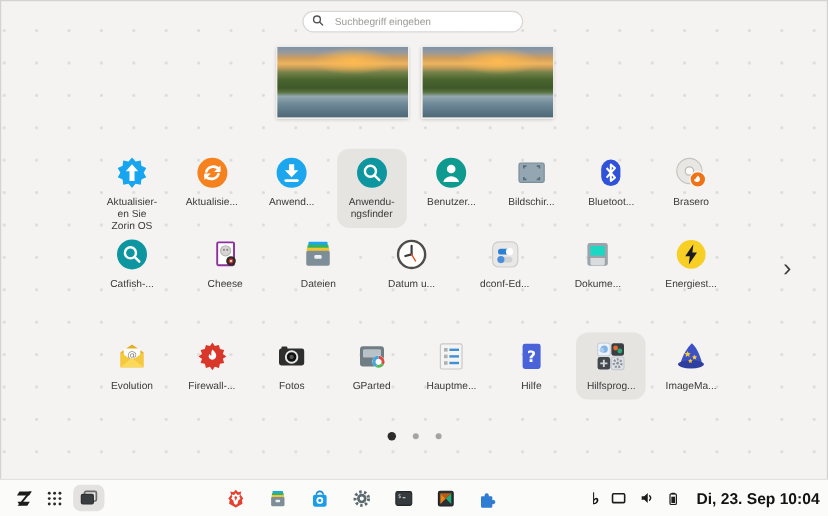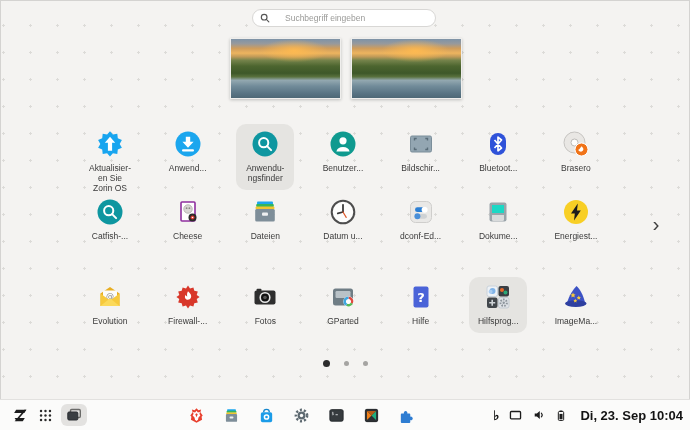--- a/index.html
+++ b/index.html
@@ -9,21 +9,21 @@
     font-family:"Liberation Sans", sans-serif;
     background-color:#f4f3f1;
     background-image:radial-gradient(circle, #dcdbd8 1px, transparent 1.4px);
     background-size:27px 27px; background-position:17px 12px;
     box-shadow: inset 0 0 0 1px #d4d3d1;
   }
   
   .search-bar {
     position:absolute; left:252px; top:9px; width:184px; height:18px;
     background:#ffffff; border:1px solid #d8d7d5; border-radius:9px;
-    display:flex; align-items:center; padding:0 7px; gap:15px;
+    display:flex; align-items:center; padding:0 7px; gap:9px;
   }
   .search-bar svg { flex:0 0 auto; }
   .search-bar input {
     border:none; outline:none; background:transparent; width:100%;
     font-size:8.5px; color:#333; font-family:"Liberation Sans", sans-serif;
   }
   .search-bar input::placeholder { color:#9a9a98; }
   
   .wallpaper {
     position:absolute; top:38px; width:111px; height:61px;
@@ -111,20 +111,30 @@
             <path fill="#fff" d="M14 6.8l5.2 6h-3.1V20.8h-4.2v-8h-3.1z"></path>
           </svg>
         </span>
         <span class="app-label">Aktualisier-
 en Sie
 Zorin OS</span>
       </div>
       <div class="cell">
         <span class="app-icon">
           <svg viewBox="0 0 28 28">
+            <circle cx="14" cy="14" r="12.5" fill="#f5821f"></circle>
+            <path d="M8.2 16.6a6.3 6.3 0 0 0 10.9-1.5M19.8 11.4A6.3 6.3 0 0 0 8.9 12.9" stroke="#fff" stroke-width="2.2" fill="none" stroke-linecap="round"></path>
+            <path fill="#fff" d="M20.7 8v5.4h-5.4zM7.3 20v-5.4h5.4z"></path>
+          </svg>
+        </span>
+        <span class="app-label">Aktualisie...</span>
+      </div>
+      <div class="cell">
+        <span class="app-icon">
+          <svg viewBox="0 0 28 28">
             <circle cx="14" cy="14" r="12.5" fill="#1ba6ee"></circle>
             <path fill="#fff" d="M11.8 6.8h4.4v5h3.4L14 17.8l-5.6-6h3.4z"></path>
             <rect x="8" y="19.3" width="12" height="2.3" rx="1.1" fill="#fff"></rect>
           </svg>
         </span>
         <span class="app-label">Anwend...</span>
       </div>
       <div class="cell selected">
         <span class="app-icon">
           <svg viewBox="0 0 28 28">
@@ -294,20 +304,34 @@
           <svg viewBox="0 0 28 28">
             <rect x="4" y="5.5" width="20" height="17" rx="2.5" fill="#6f7d85"></rect>
             <rect x="6.5" y="8" width="15" height="7" rx="1.2" fill="#b9c2c7"></rect>
             <circle cx="19.5" cy="18.5" r="5.2" fill="#fff"></circle>
             <path d="M19.5 14.7a3.8 3.8 0 0 1 3.3 5.6" fill="none" stroke="#e0493f" stroke-width="2.4"></path>
             <path d="M22.8 20.3a3.8 3.8 0 0 1-5.2 1.5" fill="none" stroke="#58b956" stroke-width="2.4"></path>
             <path d="M17.6 21.8a3.8 3.8 0 0 1 1.9-7.1" fill="none" stroke="#3fa7e0" stroke-width="2.4"></path>
           </svg>
         </span>
         <span class="app-label">GParted</span>
+      </div>
+      <div class="cell">
+        <span class="app-icon">
+          <svg viewBox="0 0 28 28">
+            <rect x="5" y="3.5" width="18" height="21" rx="1.5" fill="#f4f4f3" stroke="#c9c8c6"></rect>
+            <rect x="8" y="7" width="3" height="3" fill="#aeb2b5"></rect>
+            <rect x="12.5" y="7.5" width="8" height="2" fill="#3f8fd6"></rect>
+            <rect x="8" y="12.5" width="3" height="3" fill="#aeb2b5"></rect>
+            <rect x="12.5" y="13" width="8" height="2" fill="#3f8fd6"></rect>
+            <rect x="8" y="18" width="3" height="3" fill="#aeb2b5"></rect>
+            <rect x="12.5" y="18.5" width="8" height="2" fill="#3f8fd6"></rect>
+          </svg>
+        </span>
+        <span class="app-label">Hauptme...</span>
       </div>
       <div class="cell">
         <span class="app-icon">
           <svg viewBox="0 0 28 28">
             <rect x="6.5" y="3.5" width="15" height="21" rx="2" fill="#4a63d8"></rect>
             <text x="14" y="18.5" font-size="13" font-weight="bold" text-anchor="middle" fill="#fff" font-family="DejaVu Sans, sans-serif">?</text>
           </svg>
         </span>
         <span class="app-label">Hilfe</span>
       </div>

